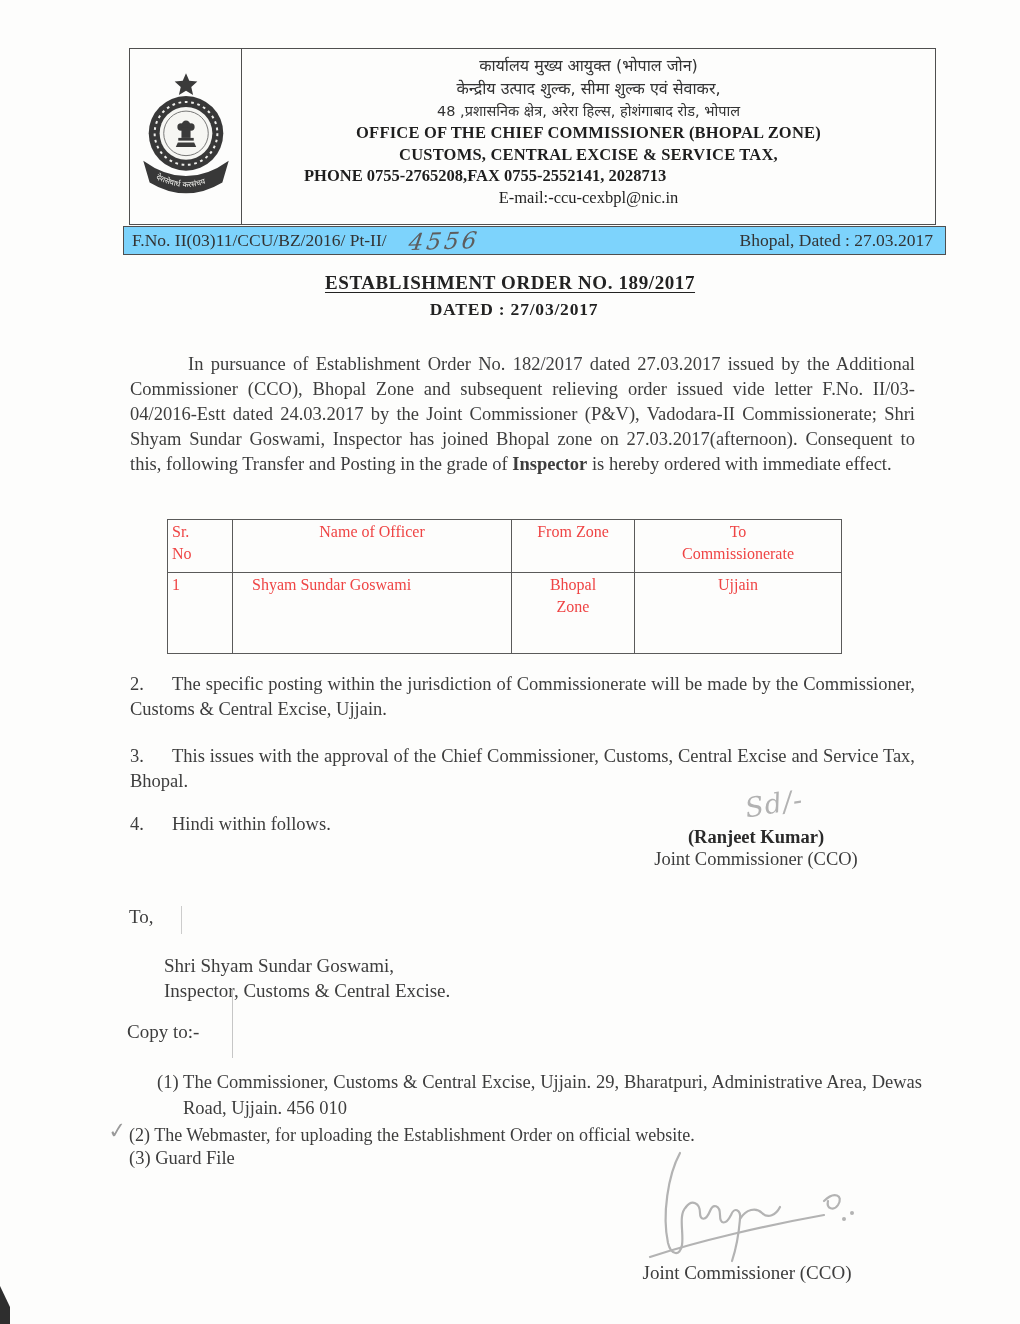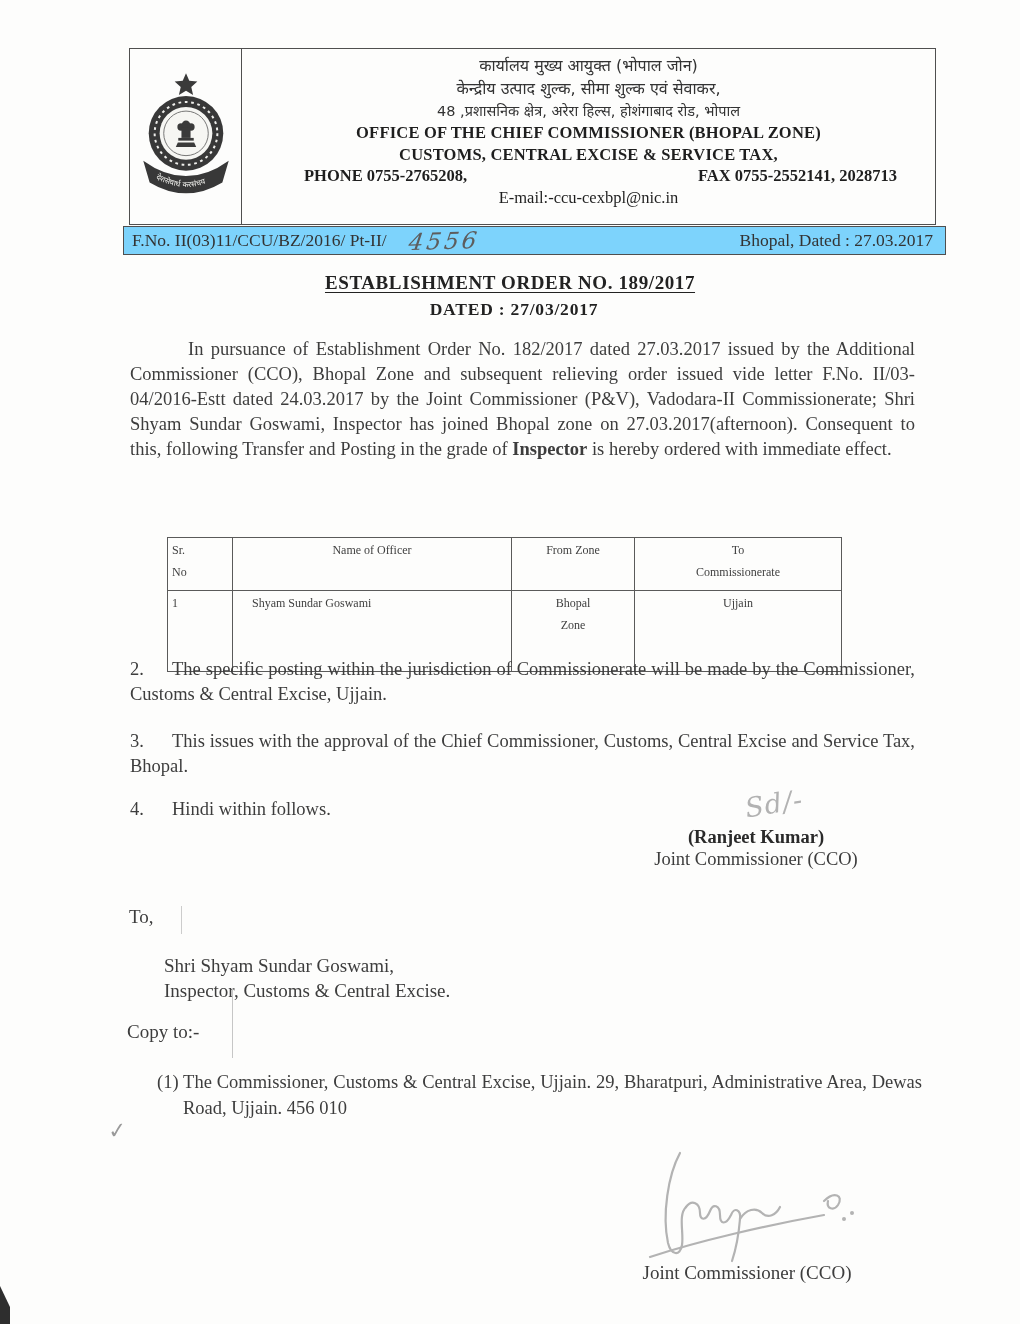--- a/index.html
+++ b/index.html
@@ -21,21 +21,21 @@
     display:flex;background:#fdfdfc;
   }
   .logo-cell{
     width:112px;flex:0 0 112px;border-right:1.5px solid #4f4f4f;box-sizing:border-box;
     display:flex;align-items:center;justify-content:center;
   }
   .head-text{flex:1;text-align:center;padding-top:5px;color:#2b2b2b;}
   .h-hindi1,.h-hindi2{font-size:16px;line-height:23px;color:#333;}
   .h-hindi3{font-size:14.5px;line-height:22px;color:#333;}
   .h-eng{font-weight:bold;font-size:16.5px;line-height:21.5px;letter-spacing:.2px;color:#1e1e1e;}
-  .phone-row{display:flex;justify-content:space-between;padding:0 38px 0 62px;font-weight:bold;font-size:16.5px;line-height:21.5px;color:#1e1e1e;}
+  .phone-row{display:flex;padding:0 38px 0 62px;font-weight:bold;font-size:16.5px;line-height:21.5px;color:#1e1e1e;}
   .h-email{font-weight:normal;font-size:16.5px;line-height:21px;color:#1e1e1e;}
 
   
   .ref-row{
     position:absolute;left:123px;top:226px;width:823px;height:29px;
     border:1.5px solid #4f4f4f;box-sizing:border-box;
     display:flex;align-items:center;font-size:17.5px;color:#333;
     padding:0 12px 0 8px;background:#7dd3fc;
   }
   .ref-handwritten{
@@ -44,31 +44,31 @@
     font-family:"DejaVu Serif",serif;
   }
   .ref-spacer{flex:1;}
 
   
   .title-block{position:absolute;left:0;top:272px;width:100%;text-align:center;color:#222;}
   .title-line1{font-weight:bold;font-size:19px;letter-spacing:.6px;text-decoration:underline;text-underline-offset:3px;}
   .title-line2{font-weight:bold;font-size:17.5px;letter-spacing:.8px;margin-top:5px;margin-left:8px;}
 
   
-  .para{position:absolute;left:130px;width:785px;font-size:18.5px;line-height:25px;text-align:justify;color:#3d3d3d;}
+  .para{position:absolute;left:130px;width:785px;font-size:18.5px;line-height:25px;text-align:justify;color:#3d3d3d;margin-top:15px;}
   .para1{top:337px;text-indent:58px;}
   .para2{top:657px;}
   .para3{top:729px;}
   .para4{top:797px;}
   .pnum{display:inline-block;width:42px;text-indent:0;}
 
   
   .transfer-table{
-    position:absolute;left:167px;top:537px;border-collapse:collapse;
-    font-size:12px;line-height:22px;color:#404040;
+    position:absolute;left:167px;top:519px;border-collapse:collapse;
+    font-size:16px;line-height:22px;color:#ef4444;
   }
   .transfer-table th,.transfer-table td{
     border:1.5px solid #5a5a5a;font-weight:normal;
     white-space:pre-line;vertical-align:top;padding:1px 4px;
   }
   .transfer-table tr.hdr th{height:50px;}
   .transfer-table tr.row td{height:78px;}
   .col-sr{width:56px;text-align:left;padding-left:6px;}
   .col-name{width:255px;text-align:center;}
   .col-from{width:114px;text-align:center;}
@@ -203,20 +203,22 @@
   </div>
 
   <div class="to-label">To,</div>
   <div class="addressee">
     <div>Shri Shyam Sundar Goswami,</div>
     <div>Inspector, Customs &amp; Central Excise.</div>
   </div>
 
   <div class="copy-label">Copy to:-</div>
   <div class="copy1">(1) The Commissioner, Customs &amp; Central Excise, Ujjain. 29, Bharatpuri, Administrative Area, Dewas Road, Ujjain. 456 010</div>
+  <div class="copy2">(2) The Webmaster, for uploading the Establishment Order on official website.</div>
+  <div class="copy3">(3) Guard File</div>
   <div class="check-mark">✓</div>
 
   <svg class="big-sign" width="240" height="125" viewBox="0 0 240 125">
     <g fill="none" stroke="#b3b3b3" stroke-width="2.2" stroke-linecap="round">
       <path d="M52 8 C40 30 34 70 40 98 C43 110 52 112 54 100 C56 88 50 70 58 62"></path>
       <path d="M58 62 C64 54 72 58 72 68 C72 76 78 76 82 66 C85 58 92 60 92 70"></path>
       <path d="M92 70 C92 80 98 80 103 70 C106 62 113 64 112 74 C111 86 108 104 104 116"></path>
       <path d="M112 74 C118 64 128 62 134 68 C140 74 148 70 152 62"></path>
       <path d="M22 112 C70 96 140 80 196 70"></path>
       <path d="M196 56 C206 46 216 50 210 60 C206 66 198 64 200 56"></path>

